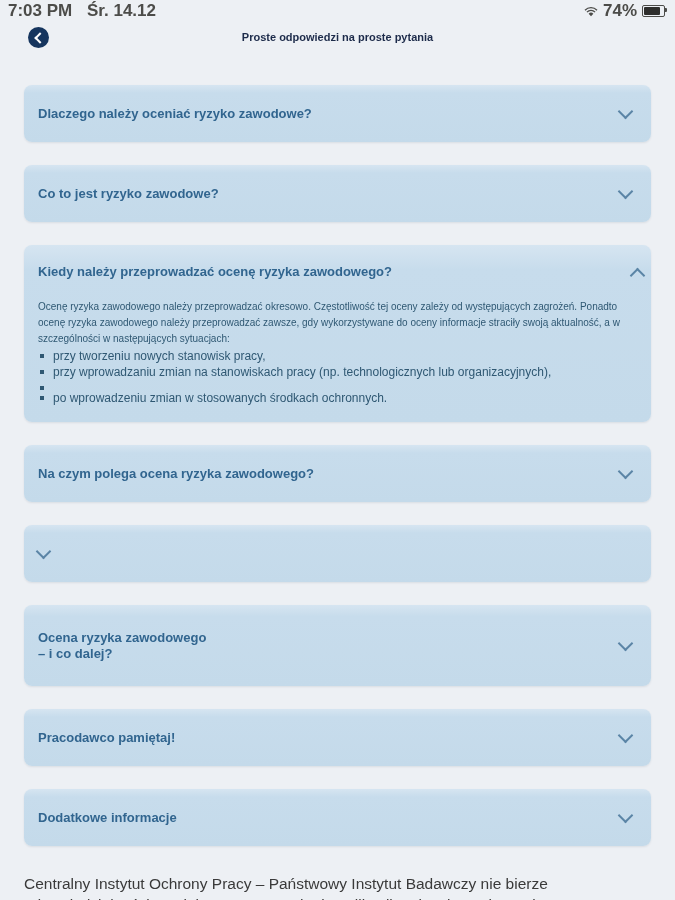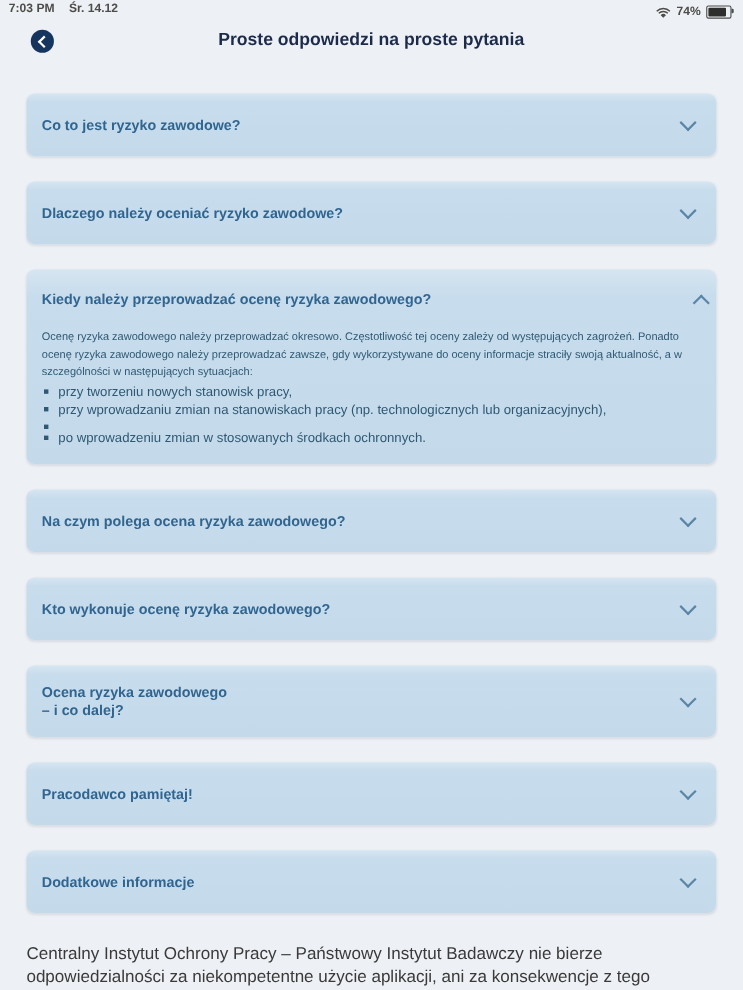--- a/index.html
+++ b/index.html
@@ -4,35 +4,35 @@
 <style>
   html,body{margin:0;padding:0;}
   body{
     width:675px;height:900px;overflow:hidden;
     background:#edf0f4;
     font-family:"Liberation Sans",sans-serif;
     -webkit-font-smoothing:antialiased;
   }
   
   .status-bar{
-    display:flex;justify-content:space-between;
+    display:flex;justify-content:space-between;align-items:center;
     height:18px;padding:2px 10px 0 8px;
-    font-size:11px;font-weight:700;color:#4c4c49;
+    font-size:17px;font-weight:700;color:#4c4c49;
   }
   .status-left span{margin-right:10px;}
   .status-right{display:flex;align-items:center;gap:5px;}
   .wifi svg{display:block;}
   .battery{position:relative;width:21px;height:10px;border:1px solid #4c4c49;border-radius:2px;display:inline-block;}
   .battery .fill{position:absolute;left:1px;top:1px;bottom:1px;width:16px;background:#2e2e2c;border-radius:1px;display:block;}
   .battery .nub{position:absolute;right:-3px;top:2px;width:2px;height:4px;background:#4c4c49;border-radius:0 1px 1px 0;display:block;}
   
   .header{position:relative;height:30px;margin-top:2px;}
   .title{
     margin:0;text-align:center;
-    font-size:16px;font-weight:700;color:#1d2b4a;line-height:30px;
+    font-size:11px;font-weight:700;color:#1d2b4a;line-height:30px;
   }
   .back-btn{
     position:absolute;left:28px;top:5px;
     width:21px;height:21px;border-radius:50%;
     background:#16355e;border:none;padding:0;cursor:pointer;
     display:flex;align-items:center;justify-content:center;
   }
   .chev-left{
     width:6px;height:6px;display:block;margin-left:2px;
     border-left:2px solid #ffffff;border-bottom:2px solid #ffffff;
@@ -42,21 +42,21 @@
   .faq-list{margin:33px 24px 0;display:flex;flex-direction:column;gap:23px;}
   .panel{
     background:linear-gradient(180deg,#d6e5f1 0%,#c7dcec 14%,#c4daea 100%);
     border-radius:8px;
     box-shadow:0 1px 2px rgba(70,90,110,.12);
   }
   .panel.collapsed{
     height:57px;display:flex;align-items:center;justify-content:space-between;
     padding:0 20px 0 14px;box-sizing:border-box;cursor:pointer;
   }
-  .panel.collapsed.tall{height:65px;}
+  .panel.collapsed.tall{height:81px;}
   .panel-label{
     font-size:13px;font-weight:700;color:#31658f;line-height:16px;
     white-space:pre-line;
   }
   .chev{width:9px;height:9px;flex:none;display:block;}
   .chev.down{
     border-right:2px solid #5b85a6;border-bottom:2px solid #5b85a6;
     transform:rotate(45deg);margin-top:-4px;
   }
   .chev.up{
@@ -110,26 +110,26 @@
   <div class="header">
     <button class="back-btn">
       <span class="chev-left"></span>
     </button>
     <h1 class="title">Proste odpowiedzi na proste pytania</h1>
   </div>
 
   <div class="faq-list">
 
     <div class="panel collapsed">
-      <span class="panel-label">Co to jest ryzyko zawodowe?</span>
+      <span class="panel-label">Dlaczego należy oceniać ryzyko zawodowe?</span>
       <span class="chev down"></span>
     </div>
 
     <div class="panel collapsed">
-      <span class="panel-label">Dlaczego należy oceniać ryzyko zawodowe?</span>
+      <span class="panel-label">Co to jest ryzyko zawodowe?</span>
       <span class="chev down"></span>
     </div>
 
     <div class="panel expanded">
       <div class="panel-head">
         <span class="panel-label">Kiedy należy przeprowadzać ocenę ryzyka zawodowego?</span>
         <span class="chev up"></span>
       </div>
       <p class="panel-body">Ocenę ryzyka zawodowego należy przeprowadzać okresowo. Częstotliwość tej oceny zależy od występujących zagrożeń. Ponadto ocenę ryzyka zawodowego należy przeprowadzać zawsze, gdy wykorzystywane do oceny informacje straciły swoją aktualność, a w szczególności w następujących sytuacjach:</p>
       <ul class="panel-bullets">
@@ -150,21 +150,20 @@
         </li>
       </ul>
     </div>
 
     <div class="panel collapsed">
       <span class="panel-label">Na czym polega ocena ryzyka zawodowego?</span>
       <span class="chev down"></span>
     </div>
 
     <div class="panel collapsed">
-      <span class="panel-label">Kto wykonuje ocenę ryzyka zawodowego?</span>
       <span class="chev down"></span>
     </div>
 
     <div class="panel collapsed tall">
       <span class="panel-label">Ocena ryzyka zawodowego
 – i co dalej?</span>
       <span class="chev down"></span>
     </div>
 
     <div class="panel collapsed">

